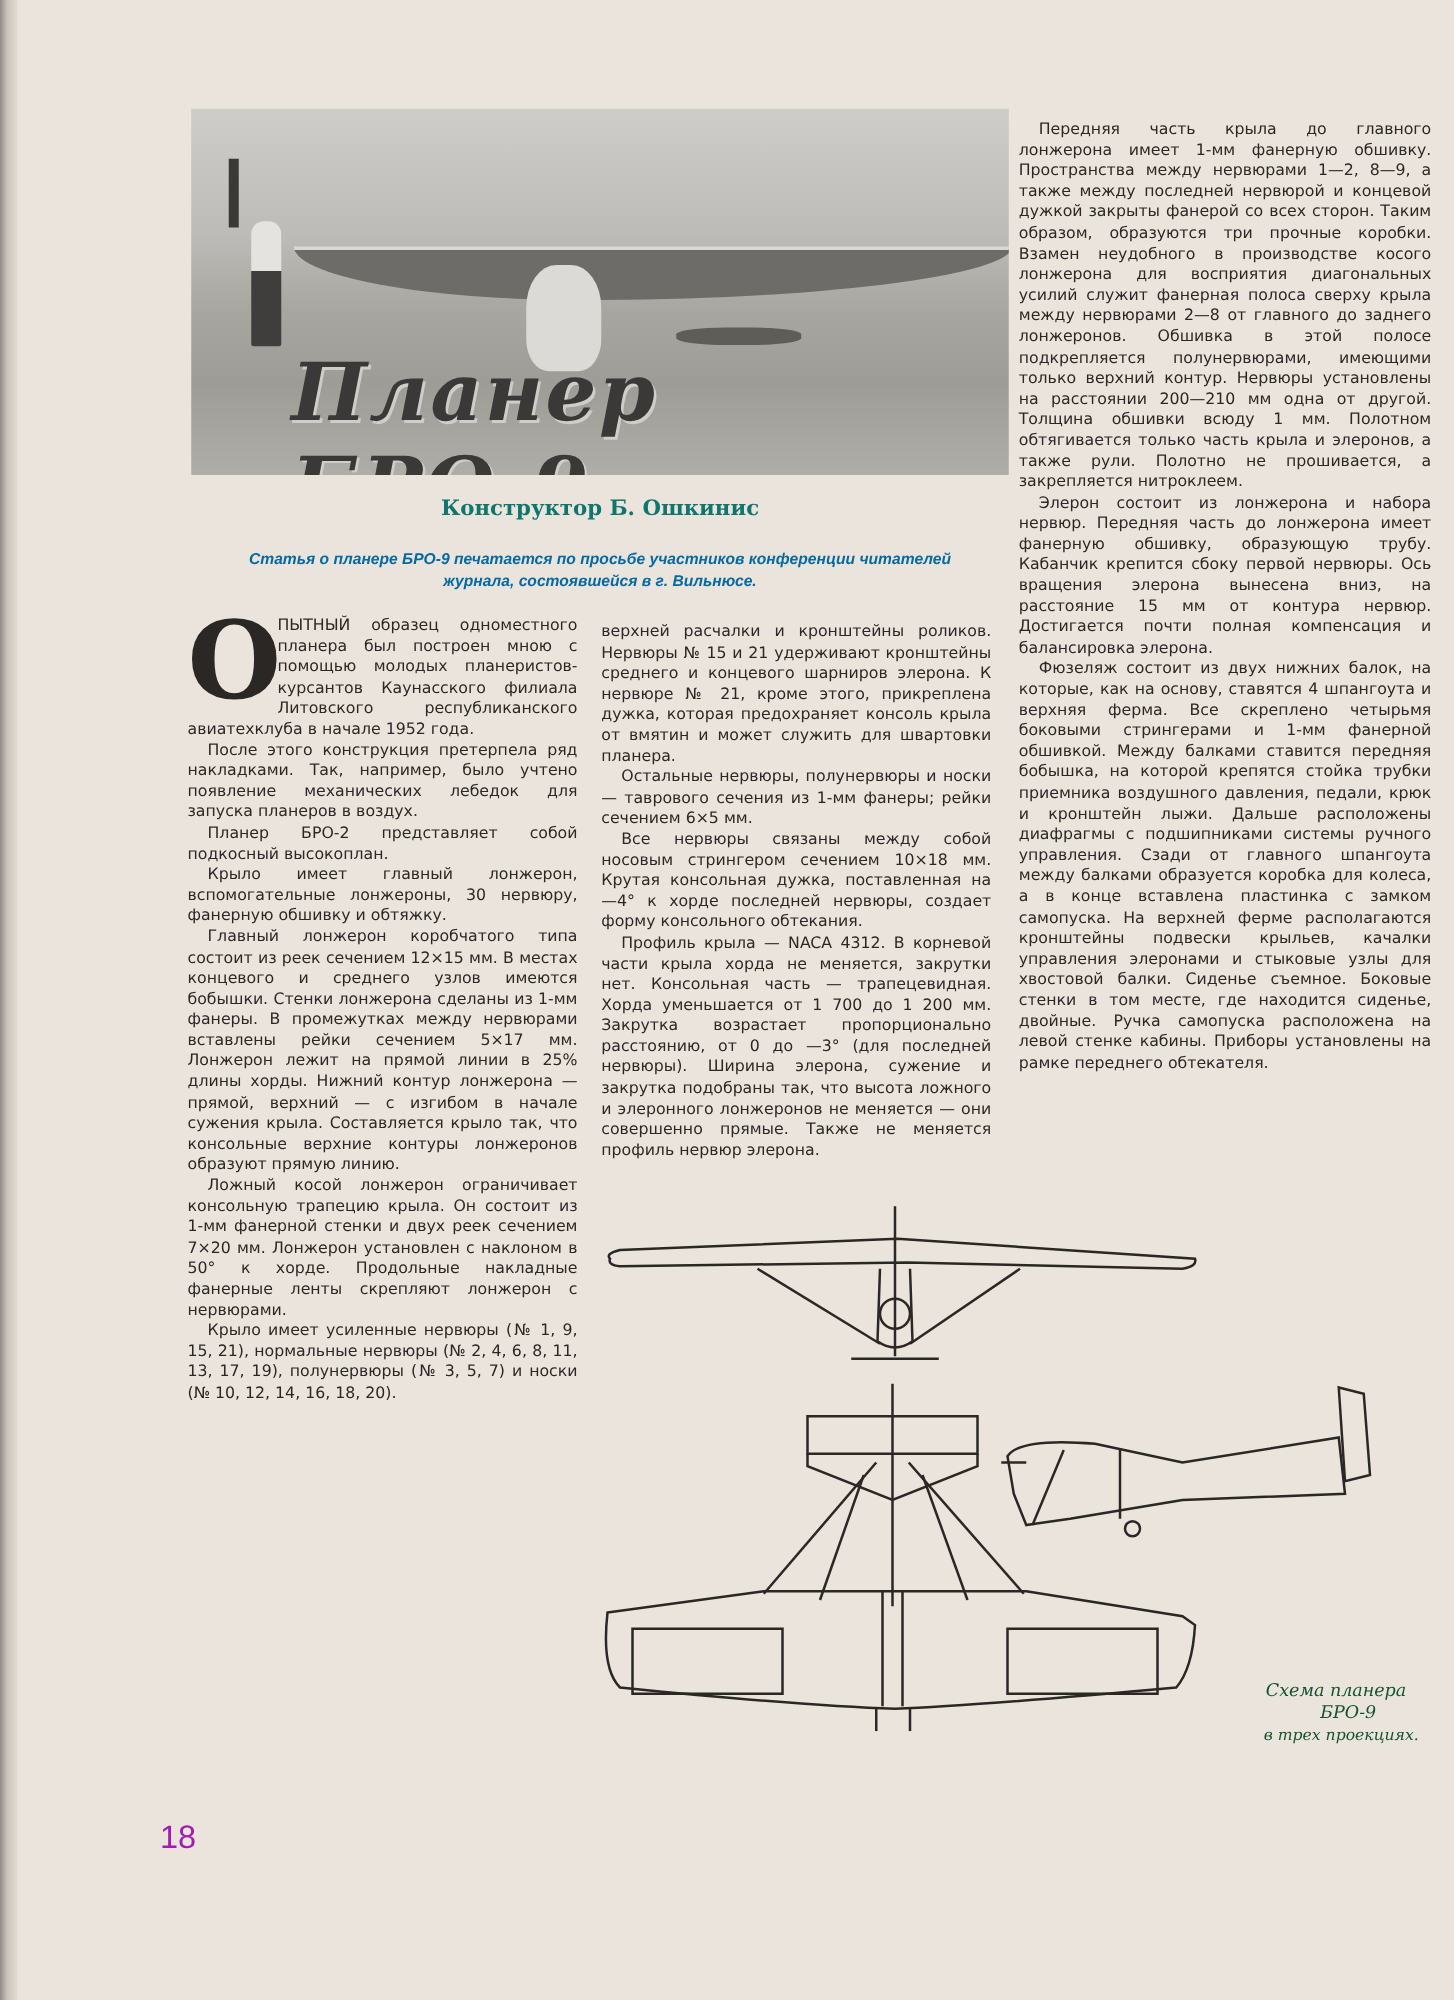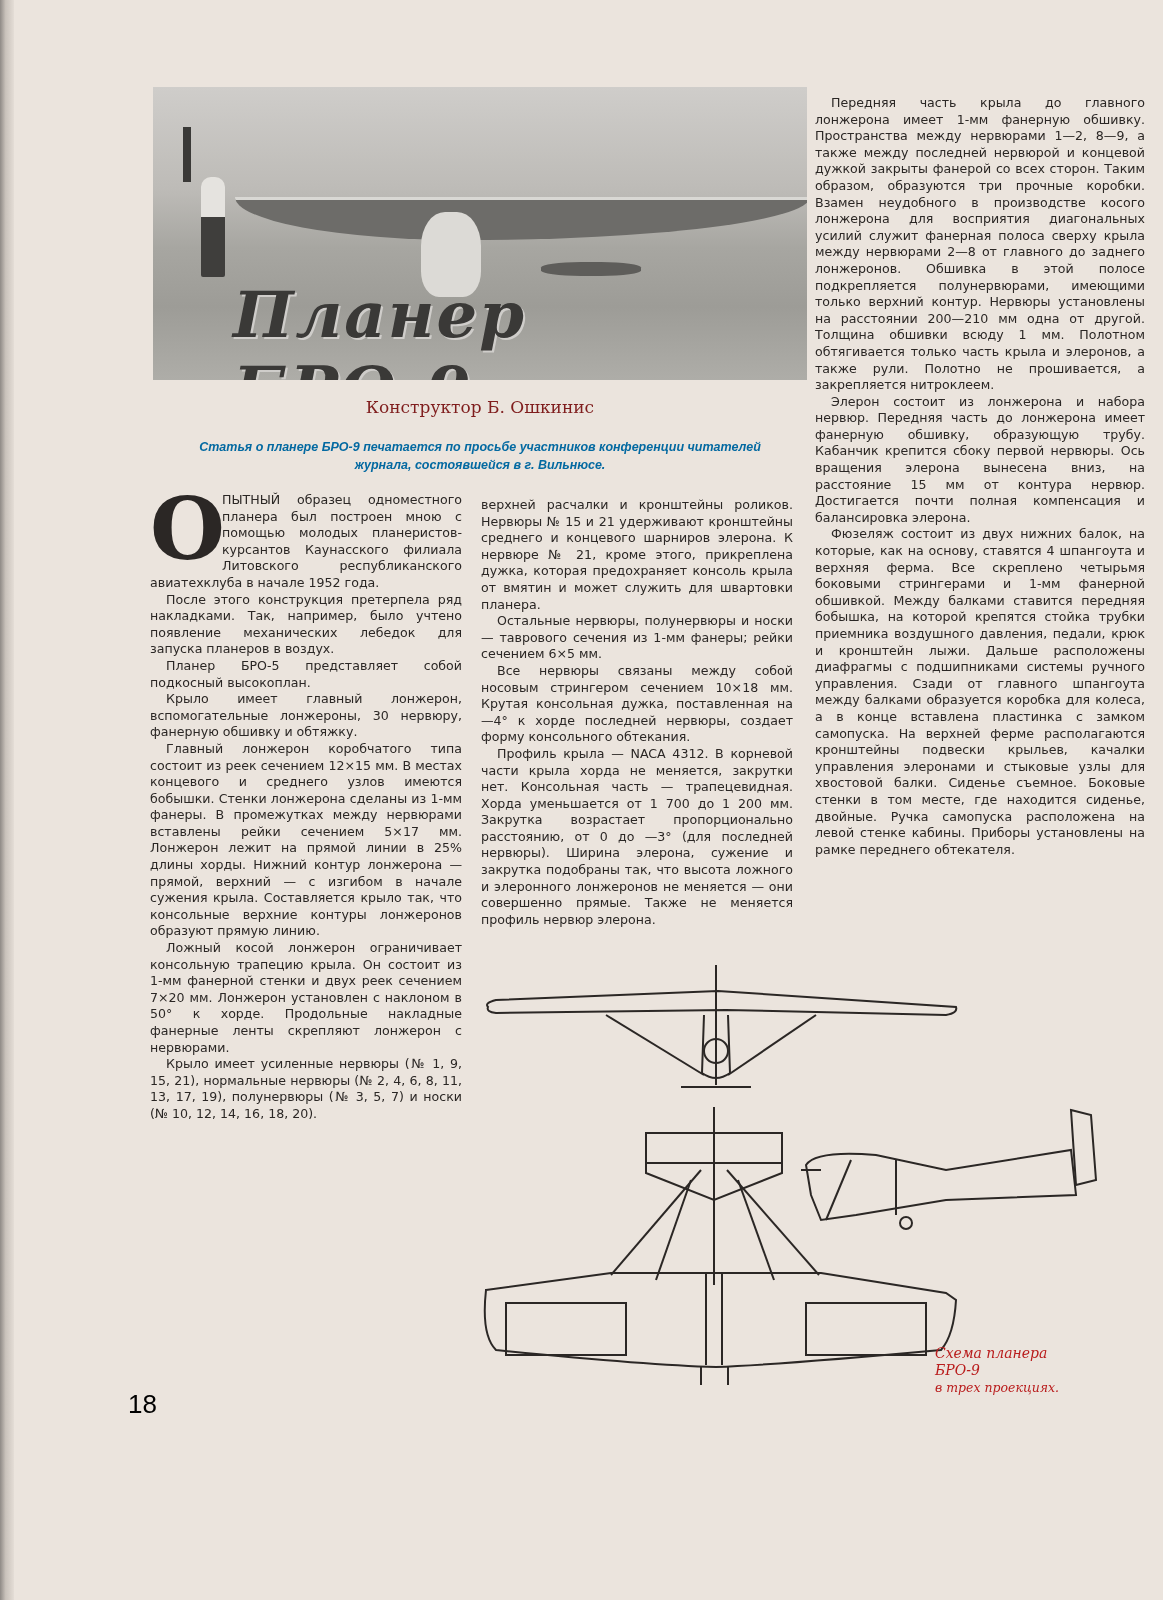--- a/index.html
+++ b/index.html
@@ -41,21 +41,21 @@
       position: absolute; left: 30px; top: 40px; width: 8px; height: 55px; background: #3a3937;
     }
     .photo-title {
       position: absolute; left: 80px; top: 190px; width: 520px;
       font-family: "DejaVu Serif", serif; font-style: italic; font-weight: bold;
       font-size: 64px; color: #3a3937; letter-spacing: 2px;
       text-shadow: 2px 2px 0 #cfcdca;
     }
     .author {
       position: absolute; left: 153px; top: 397px; width: 654px; text-align: center;
-      font-family: "DejaVu Serif", serif; font-weight: normal; font-size: 17px; color: #7f1d1d;
+      font-family: "DejaVu Serif", serif; font-weight: bold; font-size: 17px; color: #0f766e;
     }
     .lead {
       position: absolute; left: 190px; top: 438px; width: 580px; text-align: center;
       font-family: "Liberation Sans", sans-serif; font-style: italic; font-weight: bold;
       font-size: 12.5px; line-height: 18px; color: #0369a1;
     }
     .col {
       position: absolute; font-family: "DejaVu Sans", sans-serif;
       font-size: 12.6px; line-height: 16.6px; color: #2b2725; text-align: justify;
     }
@@ -67,31 +67,31 @@
     .dropcap {
       float: left; font-family: "DejaVu Serif", serif; font-size: 86px; line-height: 70px;
       width: 66px; height: 72px; margin: 2px 6px 0 0; color: #2b2725; text-indent: 0;
       font-weight: bold;
     }
     .lead-word { text-transform: uppercase; }
     .diagram {
       position: absolute; left: 476px; top: 955px; width: 660px; height: 430px;
     }
     .caption {
-      position: absolute; left: 935px; top: 1345px; width: 200px; text-align: left;
+      position: absolute; left: 935px; top: 1345px; width: 200px; text-align: right;
       font-family: "DejaVu Serif", serif; font-style: italic; font-size: 14px; line-height: 17px;
-      color: #b91c1c;
+      color: #14532d;
     }
     .caption span { display: block; }
     .caption .c1 { padding-right: 10px; }
     .caption .c2 { padding-right: 34px; }
     .caption .c3 { font-size: 12.5px; }
     .page-number {
-      position: absolute; left: 128px; top: 1389px;
-      font-family: "Liberation Sans", sans-serif; font-size: 26px; color: #000000;
+      position: absolute; left: 128px; top: 1454px;
+      font-family: "Liberation Sans", sans-serif; font-size: 26px; color: #a21caf;
     }
   </style>
 </head>
 <body>
 
 <div class="page-edge"></div>
 
 <div class="photo">
   <div class="flag"></div>
   <div class="person"></div>
@@ -100,21 +100,21 @@
   <div class="tail"></div>
   <div class="photo-title">Планер БРО-9</div>
 </div>
 
 <div class="author">Конструктор Б. Ошкинис</div>
 <div class="lead">Статья о планере БРО-9 печатается по просьбе участников конференции читателей журнала, состоявшейся в г. Вильнюсе.</div>
 
 <div class="col col1">
   <p class="noindent"><span class="dropcap">О</span><span class="lead-word">пытный</span><span> образец одноместного планера был построен мною с помощью молодых планеристов-курсантов Каунасского филиала Литовского республиканского авиатехклуба в начале 1952 года.</span></p>
   <p>После этого конструкция претерпела ряд накладками. Так, например, было учтено появление механических лебедок для запуска планеров в воздух.</p>
-  <p>Планер БРО-5 представляет собой подкосный высокоплан.</p>
+  <p>Планер БРО-2 представляет собой подкосный высокоплан.</p>
   <p>Крыло имеет главный лонжерон, вспомогательные лонжероны, 30 нервюру, фанерную обшивку и обтяжку.</p>
   <p>Главный лонжерон коробчатого типа состоит из реек сечением 12×15 мм. В местах концевого и среднего узлов имеются бобышки. Стенки лонжерона сделаны из 1-мм фанеры. В промежутках между нервюрами вставлены рейки сечением 5×17 мм. Лонжерон лежит на прямой линии в 25% длины хорды. Нижний контур лонжерона — прямой, верхний — с изгибом в начале сужения крыла. Составляется крыло так, что консольные верхние контуры лонжеронов образуют прямую линию.</p>
   <p>Ложный косой лонжерон ограничивает консольную трапецию крыла. Он состоит из 1-мм фанерной стенки и двух реек сечением 7×20 мм. Лонжерон установлен с наклоном в 50° к хорде. Продольные накладные фанерные ленты скрепляют лонжерон с нервюрами.</p>
   <p>Крыло имеет усиленные нервюры (№ 1, 9, 15, 21), нормальные нервюры (№ 2, 4, 6, 8, 11, 13, 17, 19), полунервюры (№ 3, 5, 7) и носки (№ 10, 12, 14, 16, 18, 20).</p>
 </div>
 
 <div class="col col2">
   <p class="noindent">верхней расчалки и кронштейны роликов. Нервюры № 15 и 21 удерживают кронштейны среднего и концевого шарниров элерона. К нервюре № 21, кроме этого, прикреплена дужка, которая предохраняет консоль крыла от вмятин и может служить для швартовки планера.</p>
   <p>Остальные нервюры, полунервюры и носки — таврового сечения из 1-мм фанеры; рейки сечением 6×5 мм.</p>
   <p>Все нервюры связаны между собой носовым стрингером сечением 10×18 мм. Крутая консольная дужка, поставленная на —4° к хорде последней нервюры, создает форму консольного обтекания.</p>

